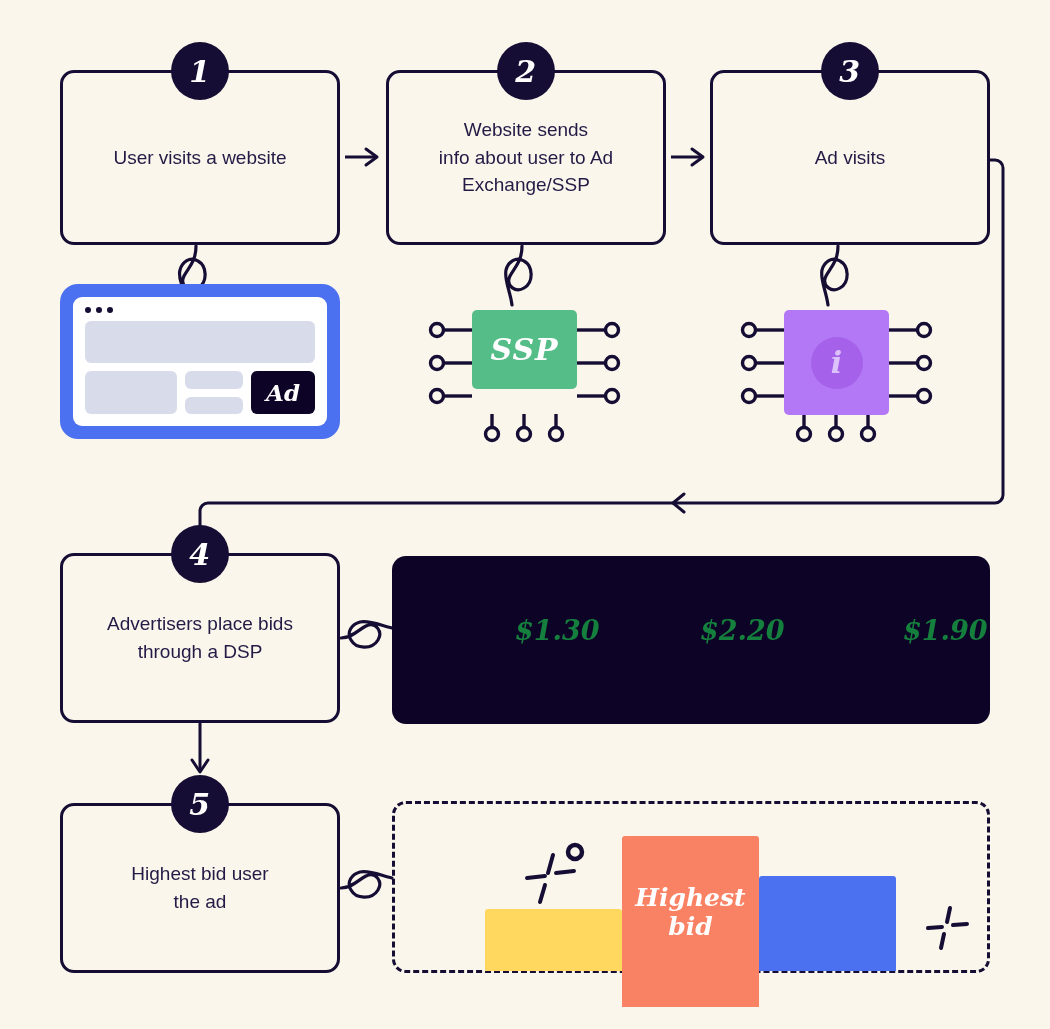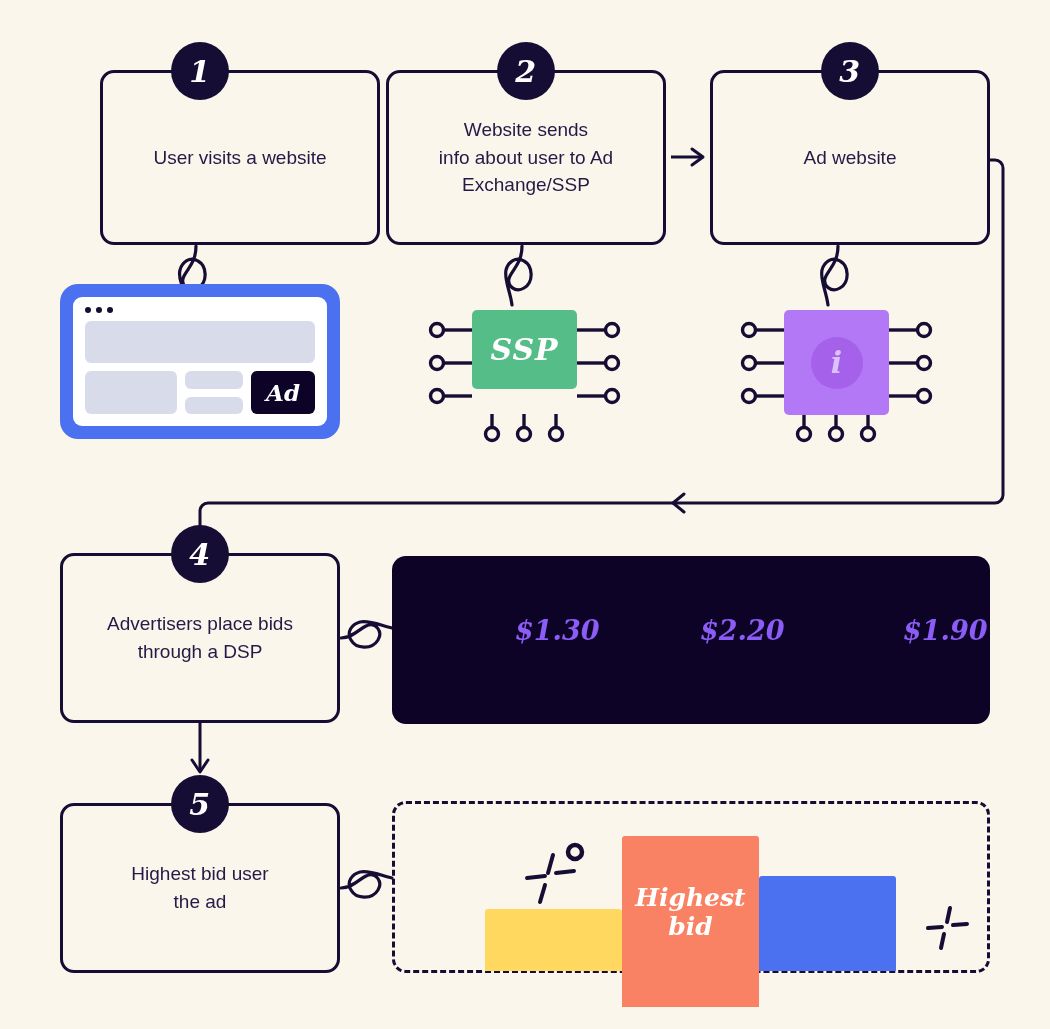--- a/index.html
+++ b/index.html
@@ -117,21 +117,21 @@
 
   
   .bids-panel {
     position: absolute;
     background: #0d0326;
     border-radius: 14px;
     overflow: hidden;
   }
   .bid-amount {
     position: absolute;
-    color: #8b5cf6;
+    color: #15803d;
     font-family: "DejaVu Serif", serif;
     font-style: italic;
     font-size: 27px;
     font-weight: 700;
     white-space: nowrap;
     z-index: 4;
     text-align: right;
   }
 
   
@@ -299,21 +299,21 @@
       <line x1="944" y1="934" x2="941" y2="948"></line>
       <line x1="928" y1="928" x2="942" y2="927"></line>
       <line x1="953" y1="925" x2="967" y2="924"></line>
     </g>
 
     <g>
       <path d="M690 838 L699 858 L721 857 L703 871 L711 892 L690 879 L669 892 L677 871 L659 857 L681 858 Z" fill="#ffffff"></path>
     </g>
   </svg>
 
-  <div class="step-card" style="left:60px; top:70px; width:280px; height:175px;margin-left:40px;">
+  <div class="step-card" style="left:60px; top:70px; width:280px; height:175px;">
     <span class="card-text">User visits a website</span>
   </div>
   <div class="badge" style="left:171px; top:42px;">1</div>
 
   <div class="browser" style="left:60px; top:284px; width:280px; height:155px;">
     <div class="browser-inner">
       <div class="dots">
           <i></i>
           <i></i>
           <i></i>
@@ -335,21 +335,21 @@
 info about user to Ad
 Exchange/SSP</span>
   </div>
   <div class="badge" style="left:497px; top:42px;">2</div>
 
   <div class="chip-body" style="left:472px; top:310px; width:105px; height:79px; background:#55bd87;">
     <span class="chip-label">SSP</span>
   </div>
 
   <div class="step-card" style="left:710px; top:70px; width:280px; height:175px;">
-    <span class="card-text">Ad website</span>
+    <span class="card-text">Ad visits</span>
   </div>
   <div class="badge" style="left:821px; top:42px;">3</div>
 
   <div class="chip-body" style="left:784px; top:310px; width:105px; height:105px; background:#b378f5;">
     <span class="chip-i-circle">
       <span>i</span>
     </span>
   </div>
 
   <div class="step-card" style="left:60px; top:553px; width:280px; height:170px;">

